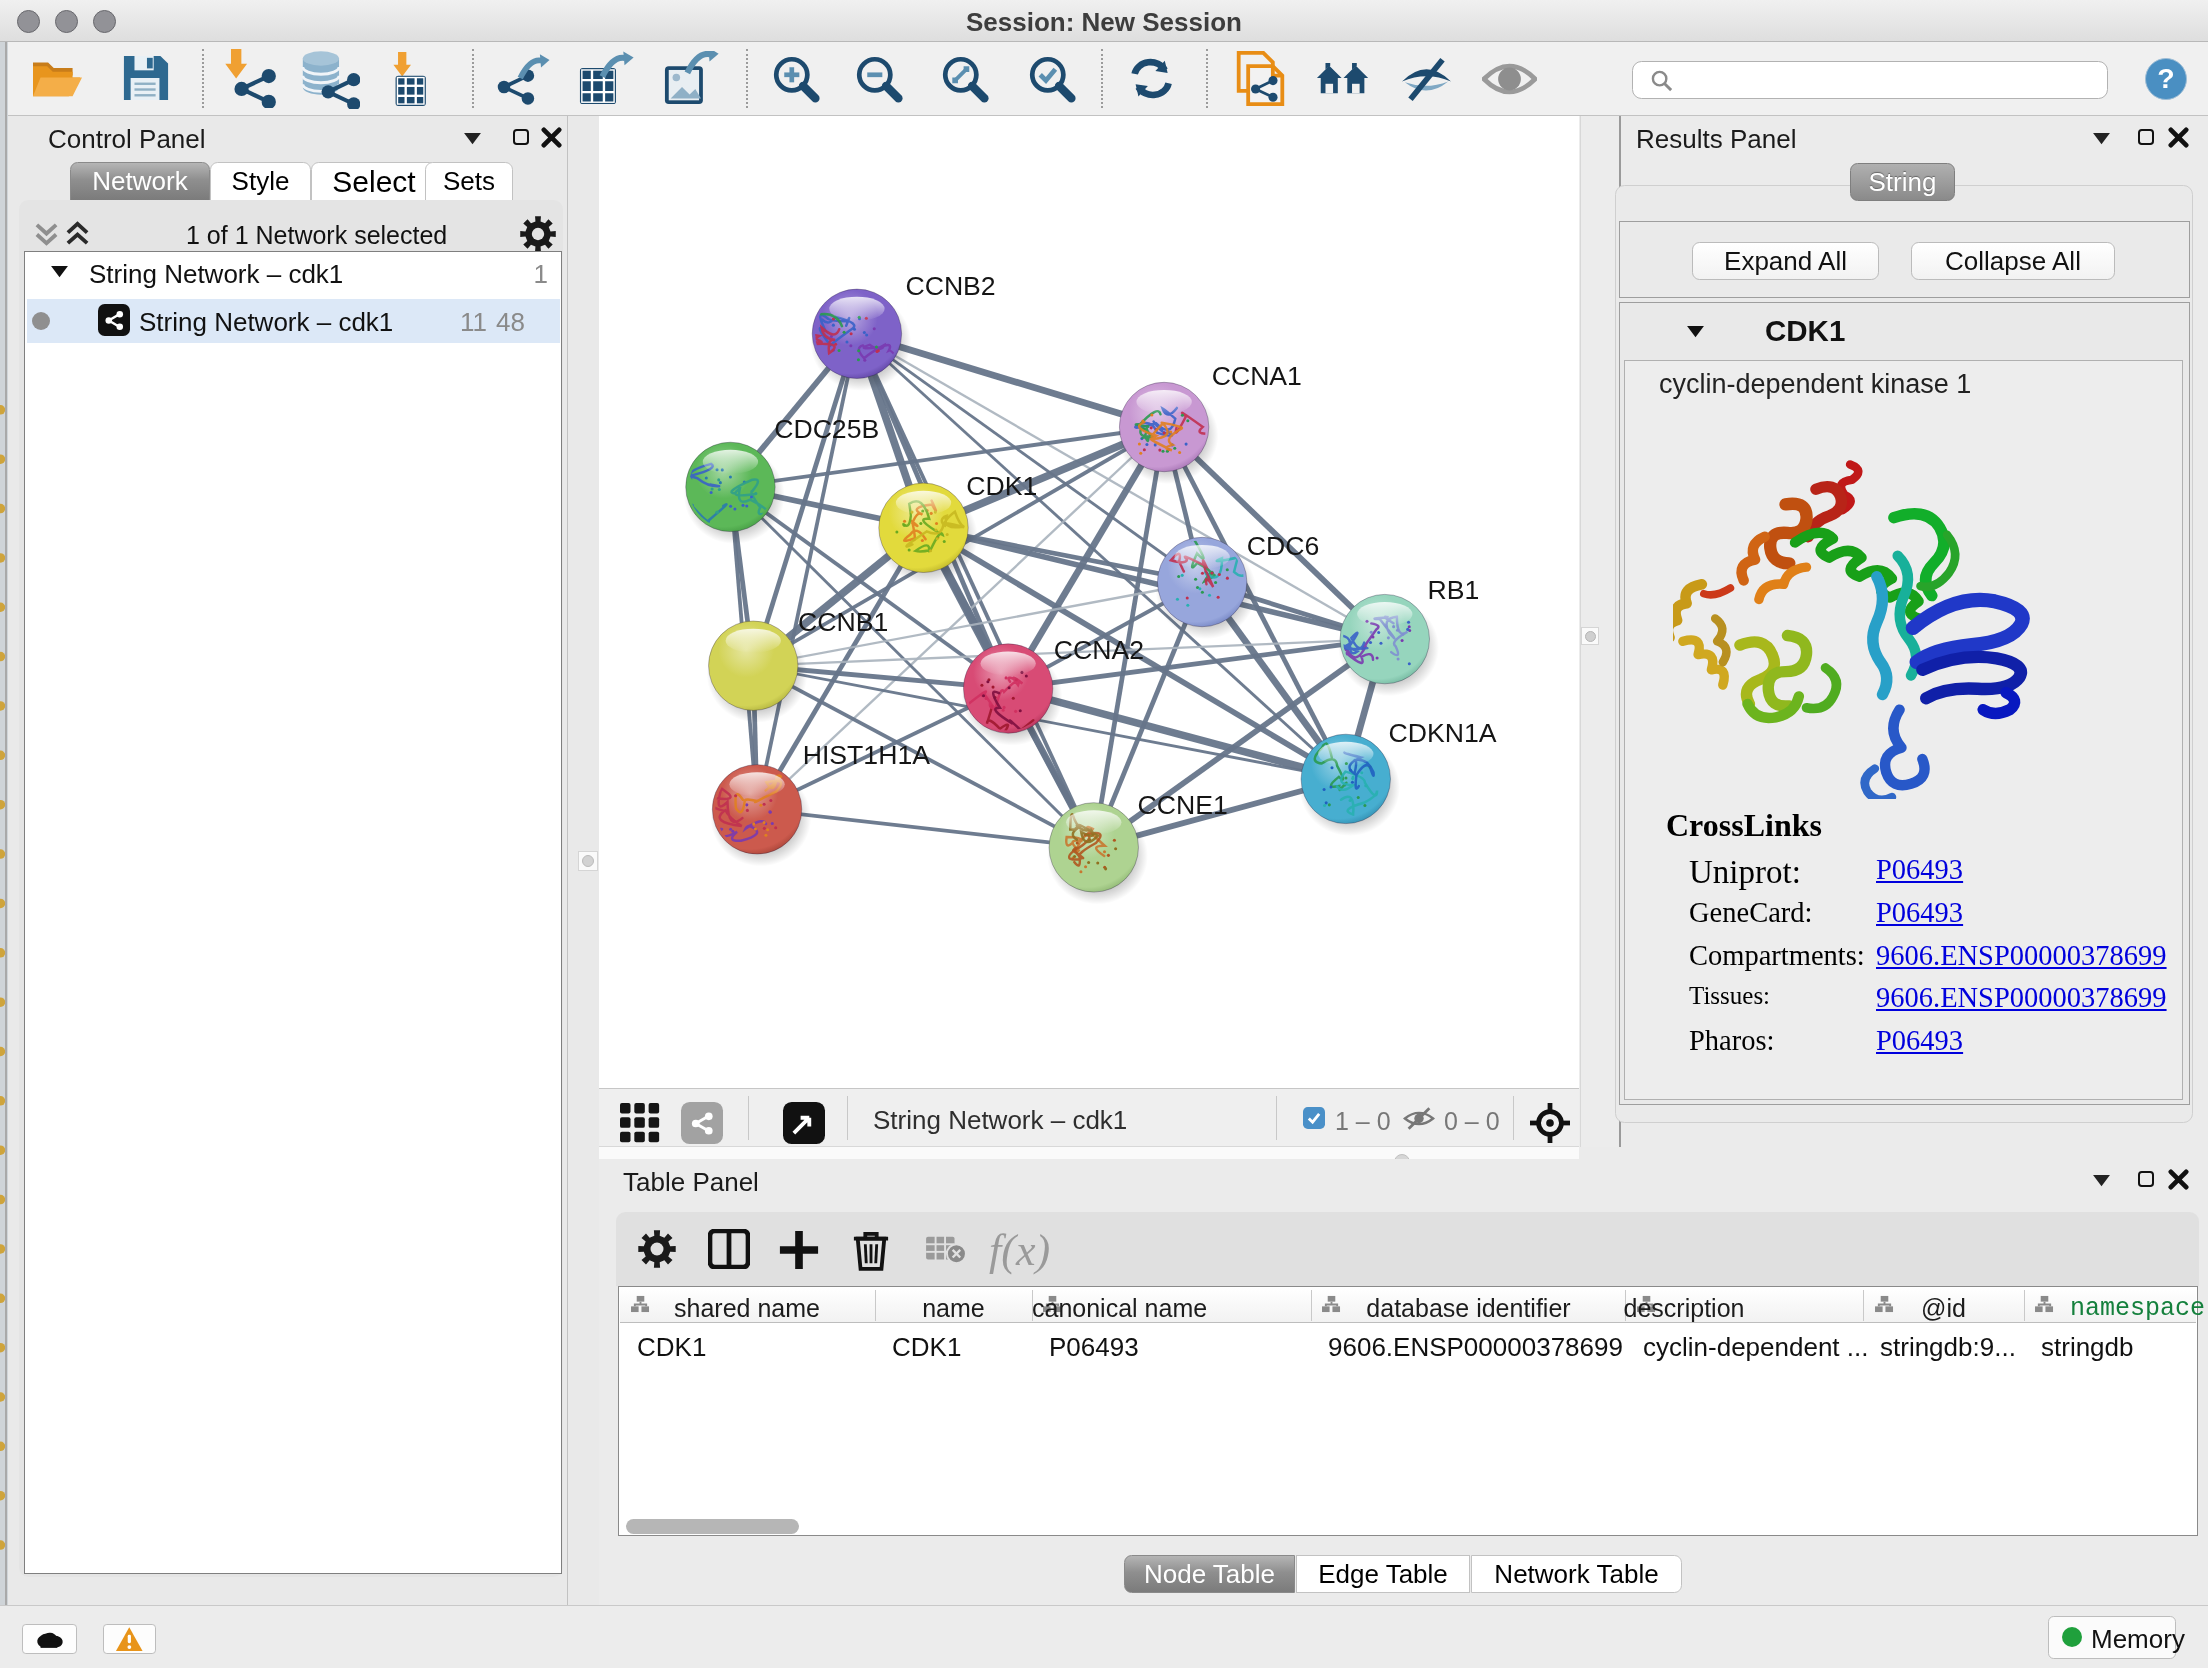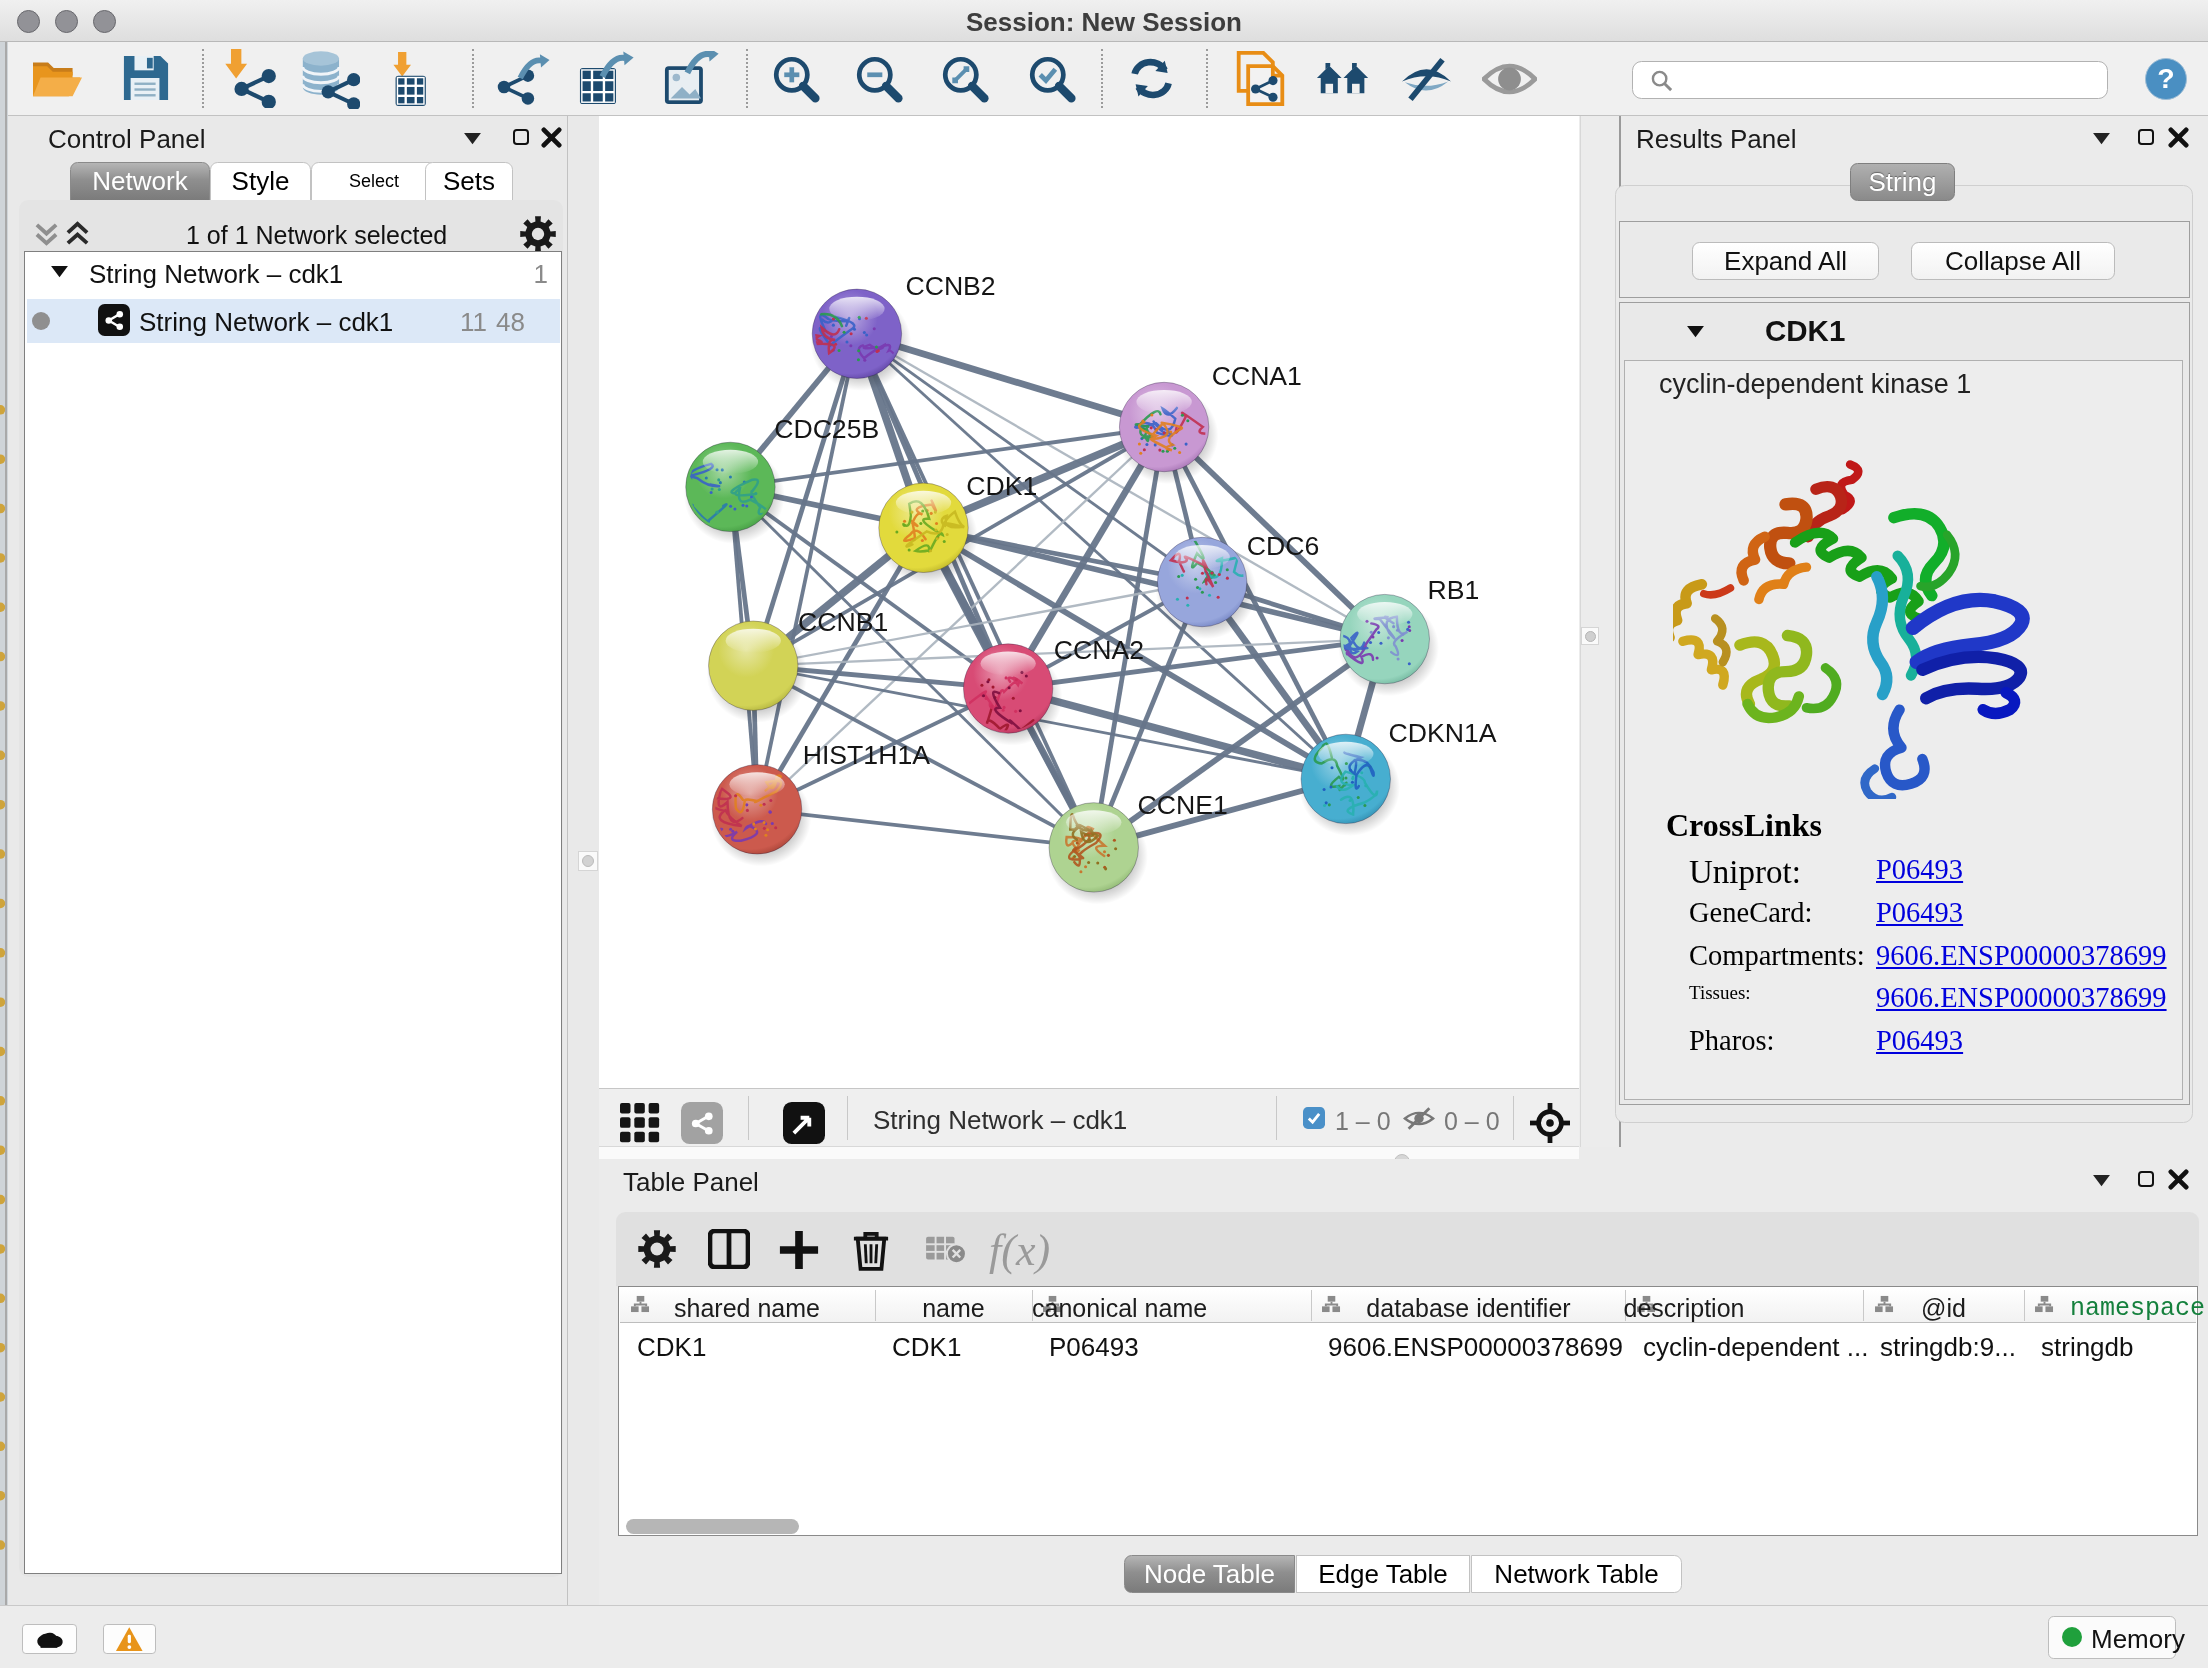--- a/index.html
+++ b/index.html
@@ -192,21 +192,21 @@
 <div class="ab" style="left:513px;top:129px;width:16px;height:16px;border:2.9px solid #111;border-radius:3.8px"></div>
 <svg class="ab" style="left:541px;top:127px" width="21" height="21" viewBox="0 0 22 22">
     <path d="M3 3 L19 19 M19 3 L3 19" stroke="#111" stroke-width="5" stroke-linecap="round"></path>
   </svg>
 <div class="ab ctr tabsel" style="font-size:26px;left:70px;top:162px;width:140px;height:39px;border-radius:7.6px 7.6px 0 0">
     <span>Network</span>
   </div>
 <div class="ab ctr tabwhite" style="font-size:26px;left:210px;top:162px;width:101px;height:39px;border-radius:7.6px 7.6px 0 0">
     <span>Style</span>
   </div>
-<div class="ab ctr tabwhite" style="font-size:18px;left:311px;top:162px;width:126px;height:39px;border-radius:7.6px 7.6px 0 0">
+<div class="ab ctr tabwhite" style="font-size:30px;left:311px;top:162px;width:126px;height:39px;border-radius:7.6px 7.6px 0 0">
     <span>Select</span>
   </div>
 <div class="ab ctr tabwhite" style="font-size:26px;left:425px;top:162px;width:88px;height:39px;border-radius:7.6px 7.6px 0 0">
     <span>Sets</span>
   </div>
 <div class="ab" style="left:19px;top:200px;width:544px;height:1377px;background:#e4e4e4;border-radius:9.5px"></div>
 <svg class="ab" style="left:34px;top:221px" width="25" height="27" viewBox="0 0 26 28">
     <path d="M3 4 l10 9 10 -9 M3 14 l10 9 10 -9" stroke="#8f8f8f" stroke-width="4" fill="none"></path>
   </svg>
 <svg class="ab" style="left:65px;top:221px" width="25" height="27" viewBox="0 0 26 28">
@@ -802,21 +802,21 @@
       <path d="M212 330 q-16 10 -8 24 q10 14 26 6" stroke="#3068c8" stroke-width="9"></path>
     </g>
   </svg>
 <div class="txt" style="left:1666px;top:807px;font-size:32px;color:#000;font-weight:700;font-family:'Liberation Serif',serif">CrossLinks</div>
 <div class="txt" style="left:1689px;top:854px;font-size:33px;color:#000;font-weight:400;font-family:'Liberation Serif',serif">Uniprot:</div>
 <div class="txt" style="left:1876px;top:854px;font-size:28.5px;color:#0000dd;font-weight:400;font-family:'Liberation Serif',serif;text-decoration:underline">P06493</div>
 <div class="txt" style="left:1689px;top:897px;font-size:28.5px;color:#000;font-weight:400;font-family:'Liberation Serif',serif">GeneCard:</div>
 <div class="txt" style="left:1876px;top:897px;font-size:28.5px;color:#0000dd;font-weight:400;font-family:'Liberation Serif',serif;text-decoration:underline">P06493</div>
 <div class="txt" style="left:1689px;top:940px;font-size:28.5px;color:#000;font-weight:400;font-family:'Liberation Serif',serif">Compartments:</div>
 <div class="txt" style="left:1876px;top:940px;font-size:28.5px;color:#0000dd;font-weight:400;font-family:'Liberation Serif',serif;text-decoration:underline">9606.ENSP00000378699</div>
-<div class="txt" style="left:1689px;top:982px;font-size:19px;color:#000;font-weight:400;font-family:'Liberation Serif',serif">Tissues:</div>
+<div class="txt" style="left:1689px;top:982px;font-size:25px;color:#000;font-weight:400;font-family:'Liberation Serif',serif">Tissues:</div>
 <div class="txt" style="left:1876px;top:982px;font-size:28.5px;color:#0000dd;font-weight:400;font-family:'Liberation Serif',serif;text-decoration:underline">9606.ENSP00000378699</div>
 <div class="txt" style="left:1689px;top:1025px;font-size:28.5px;color:#000;font-weight:400;font-family:'Liberation Serif',serif">Pharos:</div>
 <div class="txt" style="left:1876px;top:1025px;font-size:28.5px;color:#0000dd;font-weight:400;font-family:'Liberation Serif',serif;text-decoration:underline">P06493</div>
 <div class="ab" style="left:599px;top:1159px;width:1609px;height:448px;background:#ebebeb"></div>
 <div class="txt" style="left:623px;top:1167px;font-size:26px;color:#1a1a1a;font-weight:400;">Table Panel</div>
 <svg class="ab" style="left:2091px;top:1173px" width="21" height="15" viewBox="0 0 22 16">
     <path d="M2 2 h18 l-9 12 Z" fill="#222"></path>
   </svg>
 <div class="ab" style="left:2138px;top:1171px;width:16px;height:16px;border:2.9px solid #111;border-radius:3.8px"></div>
 <svg class="ab" style="left:2168px;top:1169px" width="21" height="21" viewBox="0 0 22 22">

